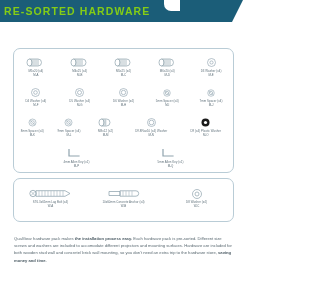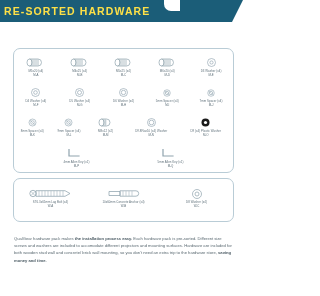--- a/index.html
+++ b/index.html
@@ -10,21 +10,21 @@
     color:#5b6a72;
     overflow:hidden;
     position:relative;
   }
 
   
   .banner{
     position:absolute;left:0;top:0;
     width:232px;height:22px;
     background:#1b5d78;
-    color:#fde047;
+    color:#84cc16;
     display:flex;align-items:center;
     box-sizing:border-box;
     padding-left:4px;
   }
   .banner:after{
     content:"";position:absolute;right:-11px;top:0;
     width:0;height:0;
     border-top:22px solid #1b5d78;
     border-right:11px solid transparent;
   }

